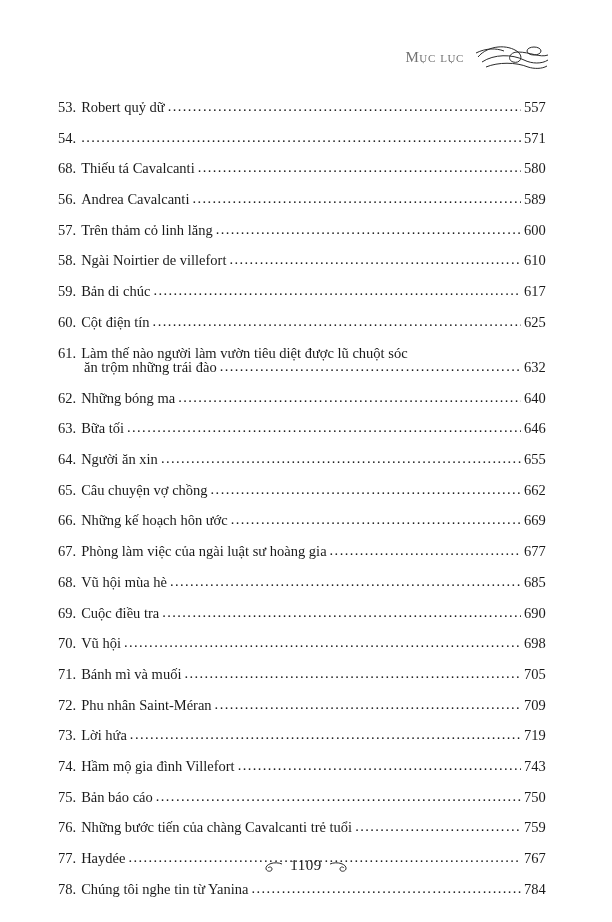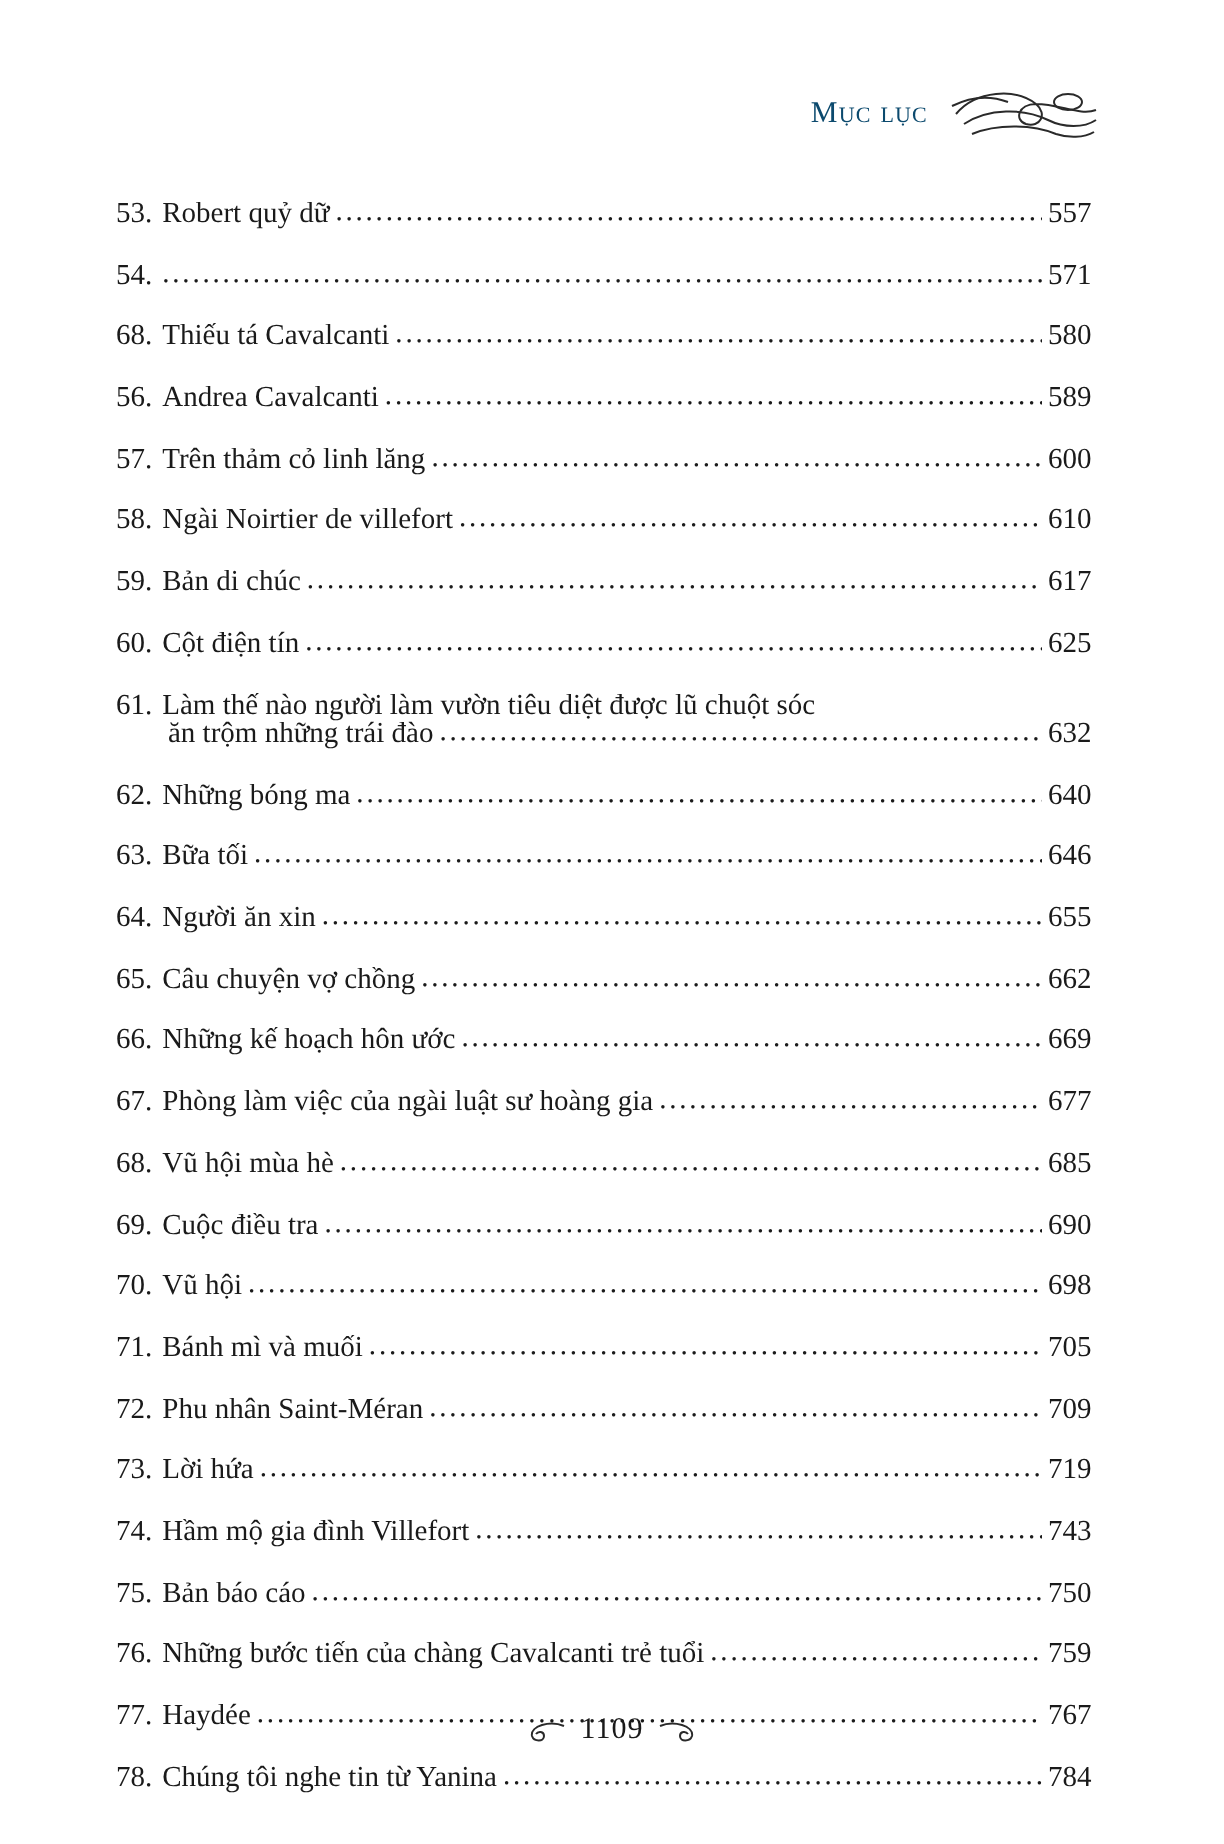--- a/index.html
+++ b/index.html
@@ -31,21 +31,21 @@
     right: 60px;
     display: flex;
     align-items: center;
     gap: 10px;
   }
   .header-title {
     font-family: "Liberation Serif", serif;
     font-size: 15px;
     font-variant: small-caps;
     letter-spacing: 0.6px;
-    color: #0c4a6e;
+    color: #737373;
   }
   .header-orn {
     width: 78px;
     height: 34px;
     display: block;
   }
 
   
   .toc {
     position: absolute;

